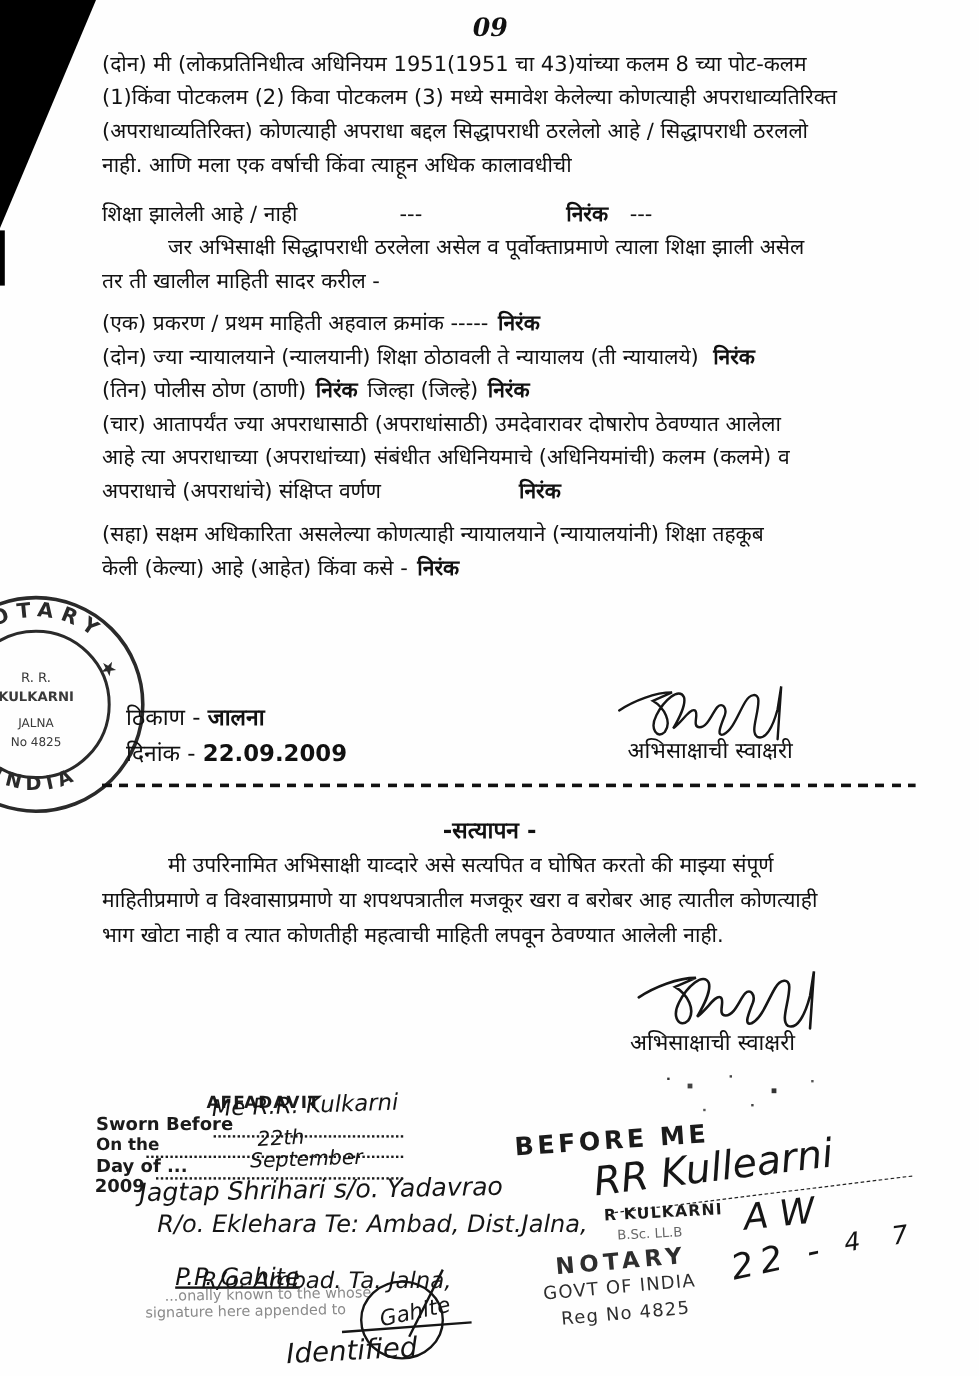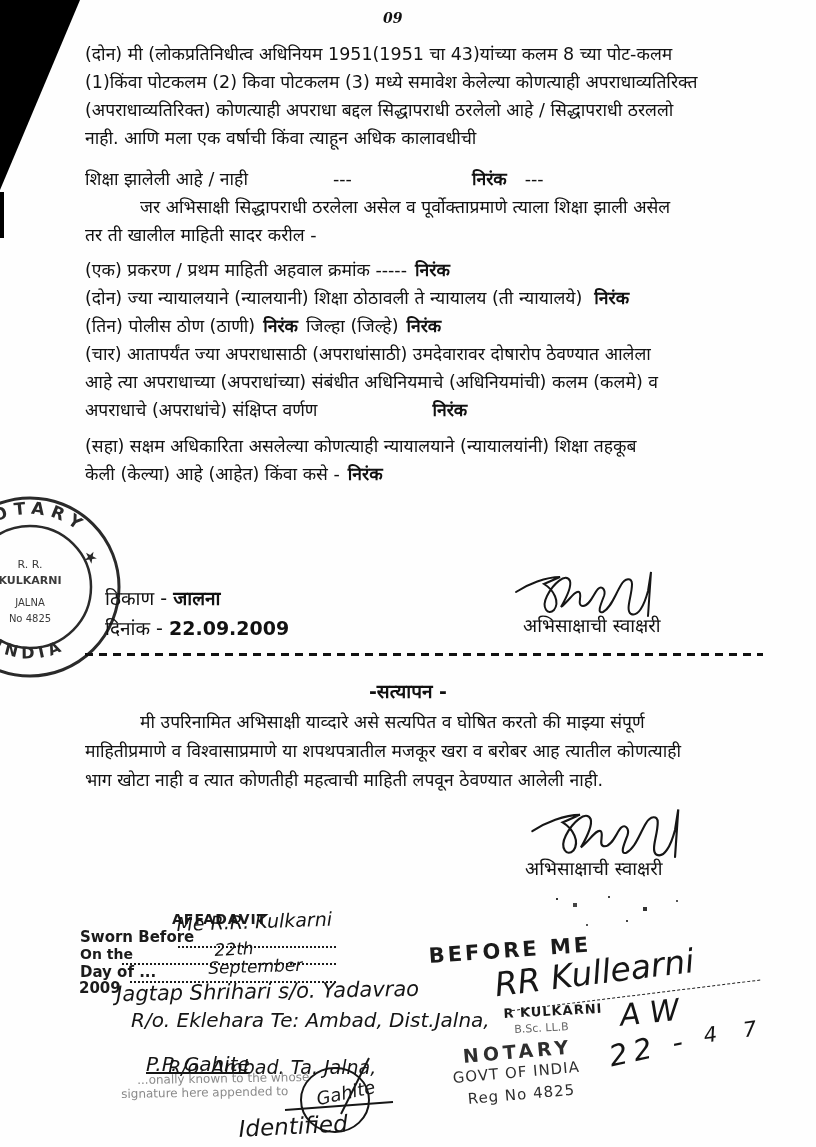--- a/index.html
+++ b/index.html
@@ -5,22 +5,22 @@
   html,body{margin:0;padding:0;background:#888;}
   .page{
     position:relative;width:816px;height:1147px;margin:0 auto;
     background:#fefefe;overflow:hidden;
     font-family:"DejaVu Sans",sans-serif;color:#111;
   }
   
   .wedge{position:absolute;left:0;top:0;width:80px;height:190px;background:#000;
     clip-path:polygon(0 0,100% 0,0 100%);}
   .tick{position:absolute;left:0;top:192px;width:4px;height:46px;background:#000;}
-  .page-number{position:absolute;left:383px;top:10px;font-family:"DejaVu Serif",serif;
-    font-style:italic;font-weight:bold;font-size:14px;}
+  .page-number{position:absolute;left:394px;top:10px;font-family:"DejaVu Serif",serif;
+    font-style:italic;font-weight:bold;font-size:21px;}
   
   .body-text{position:absolute;left:85px;top:40px;width:690px;font-size:17.5px;}
   .bodyline{white-space:nowrap;line-height:28px;height:28px;}
   .bodyline .bold{font-weight:bold;}
   .bodyline:nth-child(5){margin-top:13px;}
   .bodyline:nth-child(8){margin-top:7px;}
   .bodyline:nth-child(14){margin-top:8px;}
   .bodyline:nth-child(16){margin-top:8px;}
   .bodyline span{display:inline-block;}
   

